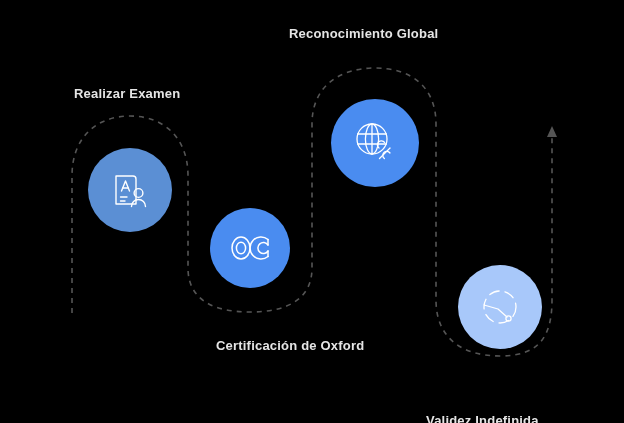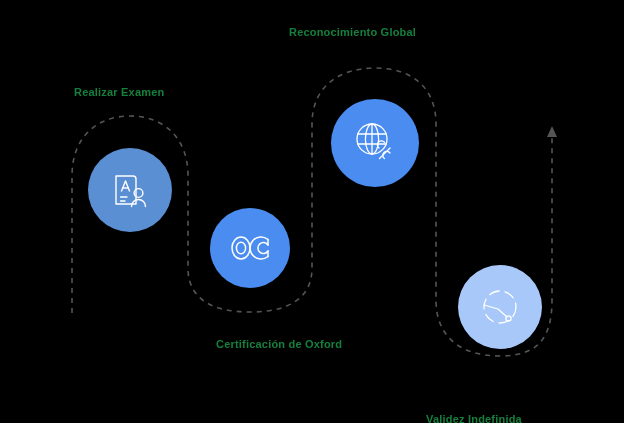--- a/index.html
+++ b/index.html
@@ -35,22 +35,22 @@
     position: absolute;
     border-radius: 50%;
     display: flex;
     align-items: center;
     justify-content: center;
     box-sizing: border-box;
   }
   .node svg { display: block; }
   .step-label {
     position: absolute;
-    color: #15803d;
-    font-size: 11px;
+    color: #e5e5e5;
+    font-size: 13px;
     font-weight: bold;
     letter-spacing: 0.2px;
     white-space: nowrap;
     line-height: 1;
   }
 </style>
 </head>
 <body>
 
 <div id="infographic">

